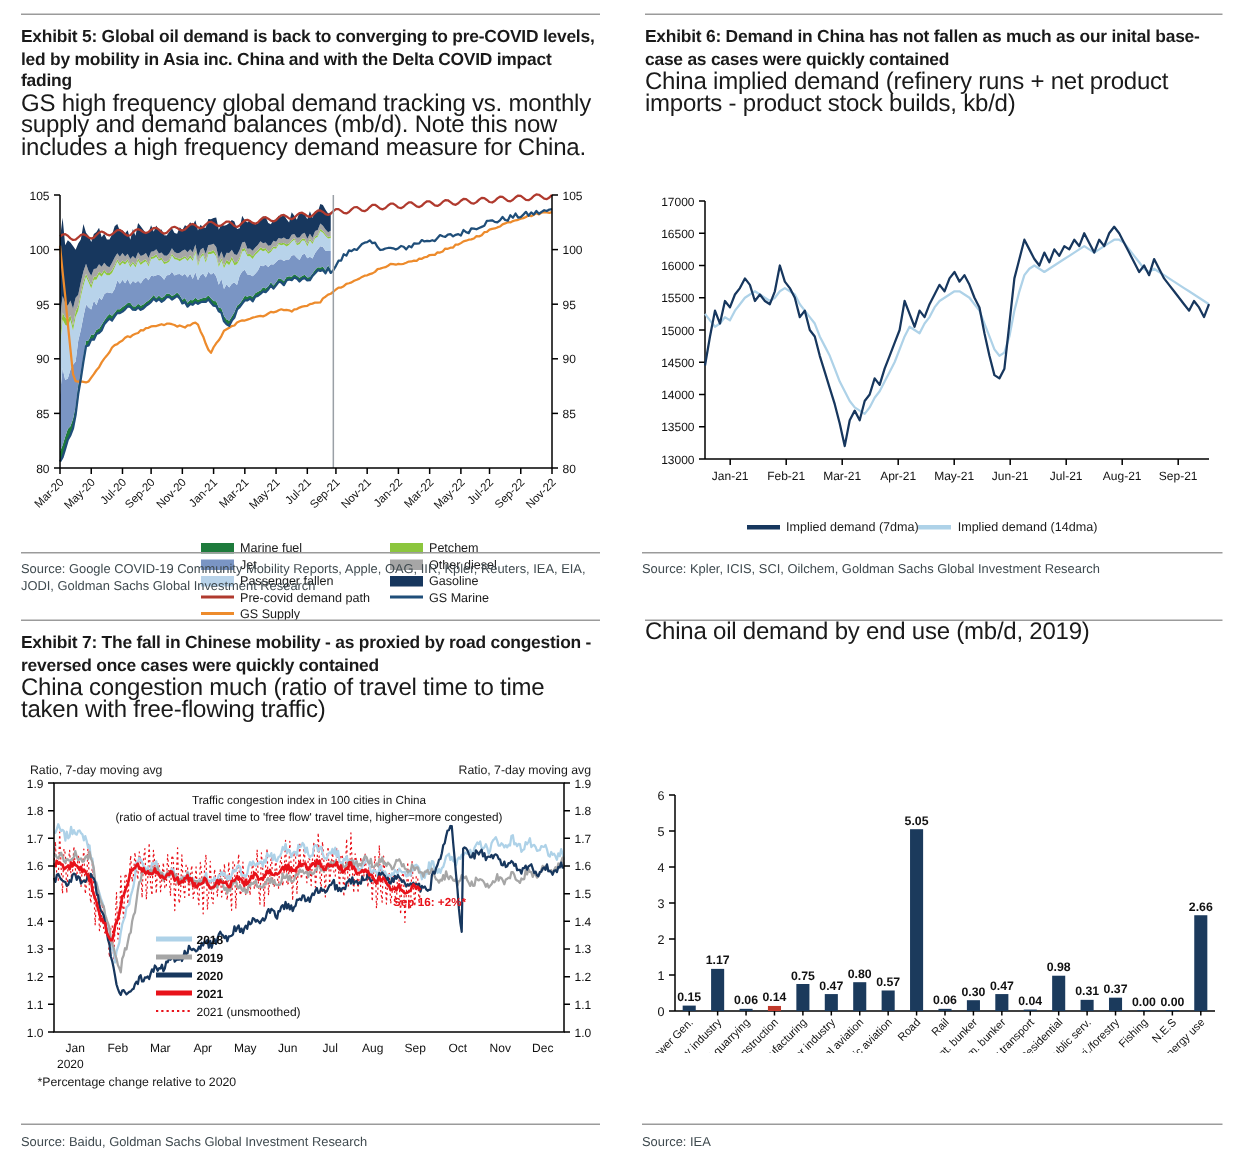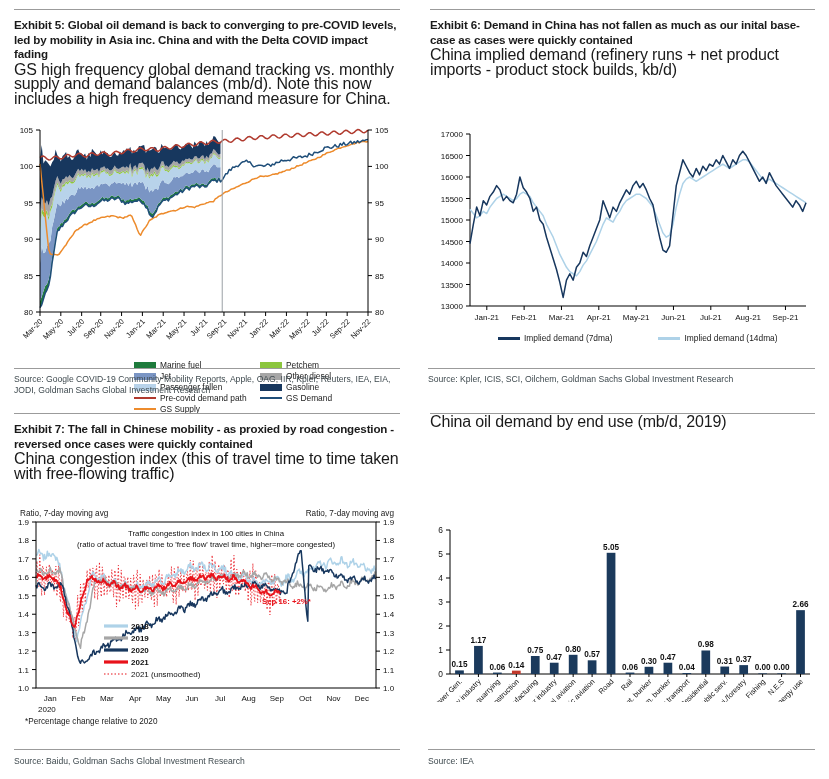--- a/index.html
+++ b/index.html
@@ -55,21 +55,21 @@
 
   
   #ex5-chart { position:absolute; left:6px; top:122px; width:400px; height:240px; }
   #ex5-legend {
     position:absolute; left:128px; top:238px;
     display:grid; grid-template-columns: 118px 118px; gap:1px 8px;
   }
 
   
   #ex6-chart { position:absolute; left:10px; top:128px; width:392px; height:215px; }
-  #ex6-legend { position:absolute; left:84px; top:333px; display:flex; gap:46px; }
+  #ex6-legend { position:absolute; left:84px; top:346px; display:flex; }
 
   
   #ex7-chart { position:absolute; left:4px; top:112px; width:404px; height:215px; }
   .ex7-note { position:absolute; font-size:8.2px; }
 
   
   #ex8-chart { position:absolute; left:10px; top:118px; width:392px; height:180px; }
 </style>
 </head>
 <body>
@@ -182,21 +182,21 @@
           <div class="legend-row">
             <span class="lg-swatch" style="background: rgb(23, 55, 94);"></span>
             <span>Gasoline</span>
           </div>
           <div class="legend-row">
             <span class="lg-line" style="background: rgb(176, 58, 46);"></span>
             <span>Pre-covid demand path</span>
           </div>
           <div class="legend-row">
             <span class="lg-line" style="background: rgb(31, 78, 121);"></span>
-            <span>GS Demand</span>
+            <span>GS Marine</span>
           </div>
           <div class="legend-row">
             <span class="lg-line" style="background: rgb(237, 139, 44);"></span>
             <span>GS Supply</span>
           </div>
         </div>
     </div>
 
     <div class="src-rule" style="top:368px"></div>
     <div class="source" style="top:374px">Source: Google COVID-19 Community Mobility Reports, Apple, OAG, IIR, Kpler, Reuters, IEA, EIA, JODI, Goldman Sachs Global Investment Research</div>
@@ -264,21 +264,21 @@
         </div>
       </div>
 
     <div class="src-rule" style="top:368px"></div>
     <div class="source" style="top:374px">Source: Kpler, ICIS, SCI, Oilchem, Goldman Sachs Global Investment Research</div>
   </div>
 
   <div class="panel">
     <div class="rule"></div>
     <div class="ex-title">Exhibit 7: The fall in Chinese mobility - as proxied by road congestion - reversed once cases were quickly contained</div>
-    <div class="ex-sub">China congestion index (this of travel time to time taken with free-flowing traffic)</div>
+    <div class="ex-sub">China congestion much (ratio of travel time to time taken with free-flowing traffic)</div>
 
     <div class="ex7-note" style="left:20px; top:105px;">Ratio, 7-day moving avg</div>
     <div class="ex7-note" style="right:20px; top:105px;">Ratio, 7-day moving avg</div>
 
     <div id="ex7-chart" class="chart">
       <svg width="404" height="215">
         <g id="ex7-plot">
             <path d="M32,60.90210447715843 L32.94707520891365,45.02504570136409 L33.8941504178273,69.52925372674417 L34.84122562674095,70.86481908163373 L35.788300835654596,38.70473544024267 L36.73537604456824,61.900231195895145 L37.682451253481894,79.73653005839608 L38.629526462395546,49.896721176140574 L39.57660167130919,53.36361539282298 L40.52367688022284,79.25939164640171 L41.47075208913649,58.85339566591831 L42.41782729805014,50.843522601588546 L43.36490250696379,68.22008677322789 L44.31197771587744,66.40397201190983 L45.259052924791085,48.23054850238559 L46.20612813370474,62.988222149176096 L47.15320334261838,69.94271107190232 L48.10027855153203,53.58953273933059 L49.04735376044568,59.70404276987978 L49.99442896935933,75.42843464237836 L50.94150417827298,60.84158978265263 L51.888579387186624,50.096107974505 L52.83565459610028,80.04335418350833 L53.78272980501393,72.47642139227379 L54.729805013927574,46.30818948511552 L55.67688022284123,79.47436210825865 L56.62395543175488,86.15137669622702 L57.571030640668525,59.32769306484116 L58.51810584958217,76.37083871745597 L59.46518105849582,100.90083513346845 L60.412256267409475,78.45546773206502 L61.35933147632312,79.53332333664207 L62.306406685236766,104.4560256330022 L63.25348189415042,99.11264636981987 L64.20055710306406,86.36484830305857 L65.14763231197772,104.44936680004865 L66.09470752089136,106.06420797732214 L67.04178272980502,95.6734118977292 L67.98885793871867,106.99234538951987 L68.93593314763231,122.1294894791591 L69.88300835654596,102.48437816906174 L70.8300835654596,100.97546566648704 L71.77715877437325,123.91177248869455 L72.72423398328691,100.73439508134165 L73.67130919220055,79.0391469676241 L74.61838440111421,110.04026608983082 L75.56545961002786,103.91919769194112 L76.5125348189415,68.07284342308544 L77.45961002785515,83.30960224967605 L78.4066852367688,97.84437457652977 L79.35376044568245,66.39353083879246 L80.3008356545961,68.19489554284655 L81.24791086350976,86.6705601359991 L82.1949860724234,66.90957718663995 L83.14206128133705,54.292476679014484 L84.0891364902507,71.87935002618904 L85.03621169916434,67.12705178817649 L85.98328690807799,52.21674891298548 L86.93036211699165,63.5440609080005 L87.87743732590529,70.47765912757998 L88.82451253481895,51.938913444654204 L89.7715877437326,57.38601994795333 L90.71866295264624,82.53128243344594 L91.66573816155989,56.67783431981685 L92.61281337047353,49.769511518828466 L93.55988857938718,83.62014836893795 L94.50696378830084,70.29513467392498 L95.4540389972145,45.93389424720563 L96.40111420612813,73.94154475451522 L97.34818941504179,80.8980685256489 L98.29526462395543,50.863881019855384 L99.24233983286908,60.08568237035173 L100.18941504178272,79.70265250143576 L101.13649025069638,59.923890186653296 L102.08356545961003,59.287159266908105 L103.03064066852367,78.4487066194068 L103.97771587743732,68.99841418473407 L104.92479108635098,59.04290453976358 L105.87186629526462,75.75113910493798 L106.81894150417827,75.84892696150017 L107.76601671309191,53.65169052984169 L108.71309192200557,66.63540593628902 L109.66016713091922,81.30931770964848 L110.60724233983287,54.236453424484964 L111.55431754874651,56.589453323348266 L112.50139275766017,91.05383490044326 L113.44846796657382,69.16139633120254 L114.39554317548746,49.255045541453924 L115.3426183844011,86.28416257643167 L116.28969359331477,82.62306878820958 L117.23676880222841,53.95861052800802 L118.18384401114206,74.04747121995344 L119.13091922005572,82.2834906693436 L120.07799442896935,60.51448764379825 L121.025069637883,62.229246994960846 L121.97214484679665,82.25807365192729 L122.91922005571031,67.53562228418821 L123.86629526462394,60.99006976467898 L124.8133704735376,82.96908326352056 L125.76044568245125,77.52177008669298 L126.70752089136491,61.978098792321816 L127.65459610027857,79.01888694504223 L128.6016713091922,87.04218183428391 L129.54874651810584,58.952212608551065 L130.49582172701952,66.7990980289682 L131.44289693593316,93.22365028561677 L132.3899721448468,62.21167764551848 L133.33704735376045,53.692926519236934 L134.2841225626741,90.43195476123361 L135.23119777158774,79.34720953052563 L136.1782729805014,58.22307122416929 L137.12534818941504,82.43500665678401 L138.07242339832868,86.39658547227954 L139.01949860724233,63.42111362667245 L139.96657381615597,71.01695197044428 L140.91364902506962,81.36244255617314 L141.8607242339833,68.63801700420981 L142.80779944289694,63.92683834685231 L143.75487465181058,81.96283049186519 L144.70194986072423,73.59815433620197 L145.6490250696379,59.82197560747582 L146.59610027855155,79.65887994132315 L147.5431754874652,84.1864230128985 L148.49025069637884,58.52537180446791 L149.43732590529248,74.95719498288092 L150.38440111420613,90.85409728691111 L151.33147632311977,58.487643834837385 L152.27855153203342,59.255341933586536 L153.22562674094706,89.72859334074566 L154.1727019498607,66.91679598870378 L155.11977715877435,53.29599451273519 L156.066852367688,80.85318870607642 L157.01392757660167,78.06501552037987 L157.96100278551532,58.68728003242171 L158.908077994429,76.10239173394247 L159.8551532033426,80.35868174341866 L160.80222841225626,65.88642595105073 L161.74930362116993,67.75624519654441 L162.69637883008357,80.91138479745352 L163.64345403899722,65.61071547172232 L164.59052924791087,58.52278674928658 L165.5376044568245,76.65516962947352 L166.48467966573816,72.36795620733535 L167.4317548746518,50.46345031555376 L168.37883008356545,75.72672801120811 L169.32590529247912,86.74387826142689 L170.27298050139277,52.529482777926475 L171.2200557103064,64.1926305848548 L172.16713091922006,88.61423244413533 L173.1142061281337,60.14468437335687 L174.06128133704735,49.813319184911975 L175.008356545961,80.84433376079188 L175.95543175487464,67.54311491069521 L176.9025069637883,53.02539442470179 L177.84958217270196,72.39684582124646 L178.7966573816156,75.50509907568184 L179.74373259052925,56.78274725093112 L180.6908077994429,65.36067725770634 L181.63788300835654,76.6380348776701 L182.58495821727018,59.977754739810635 L183.53203342618383,55.374831820183275 L184.4791086350975,74.6428639884167 L185.42618384401115,65.11179885032166 L186.3732590529248,44.19784546650206 L187.32033426183844,74.10849369389656 L188.26740947075209,72.70061617440906 L189.21448467966573,44.87011109218447 L190.1615598885794,62.341205858784676 L191.10863509749302,84.36239384913816 L192.0557103064067,51.49559743771263 L193.00278551532034,54.163857931420395 L193.949860724234,79.56784526255315 L194.89693593314763,60.849661083858436 L195.84401114206128,45.6284824703439 L196.79108635097492,69.93225265754114 L197.7381615598886,65.74825770533135 L198.6852367688022,49.32575108886252 L199.6323119777159,61.23028556848999 L200.57938718662953,72.39944887240749 L201.52646239554318,56.05608711388338 L202.47353760445682,57.02672905656897 L203.4206128133705,74.38759539175685 L204.3676880222841,56.18295184028685 L205.31476323119776,45.313838060697734 L206.26183844011143,75.48371512496088 L207.20891364902508,64.14985016053951 L208.1559888579387,39.13515289809982 L209.10306406685237,64.06643577759195 L210.050139275766,78.66939185476421 L210.9972144846797,45.05175186064781 L211.9442896935933,58.42976090706749 L212.89136490250695,81.97221357704058 L213.83844011142062,55.24773067679557 L214.78551532033427,48.49443260151162 L215.7325905292479,73.01813796071689 L216.67966573816156,63.13854244520435 L217.6267409470752,50.72399916289511 L218.57381615598888,65.0844134829294 L219.5208913649025,68.09060454507505 L220.46796657381614,49.23421233844226 L221.41504178272982,60.50609678706631 L222.36211699164346,76.22993652632941 L223.30919220055713,53.712413378089906 L224.25626740947075,54.99386207710991 L225.2033426183844,81.70751286204109 L226.15041782729807,64.78974737260647 L227.0974930362117,43.144724007001514 L228.04456824512533,75.2076256235767 L228.991643454039,71.56201571196983 L229.93871866295265,39.23676638395514 L230.88579387186633,63.481387964198944 L231.83286908077994,79.36372001111344 L232.7799442896936,53.2482666555303 L233.72701949860726,58.242288986267454 L234.67409470752088,79.38221645968923 L235.62116991643452,64.64776455790458 L236.5682451253482,55.39850530158975 L237.51532033426184,71.12091578216084 L238.4623955431755,70.17100260618258 L239.40947075208913,53.475055581348585 L240.35654596100278,67.1056908545064 L241.30362116991645,75.498495425737 L242.25069637883007,57.278965572119645 L243.19777158774372,60.67490154001166 L244.1448467966574,84.95731116121443 L245.09192200557104,65.50263639519738 L246.03899721448468,54.53770010381113 L246.98607242339833,89.49470385207151 L247.93314763231197,77.52944183231219 L248.88022284122565,47.4692744582175 L249.82729805013926,77.7364659722308 L250.77437325905294,85.49495282107598 L251.72144846796658,54.73135252421402 L252.66852367688023,66.6970984517765 L253.61559888579387,86.70448995904374 L254.56267409470752,69.35368963541237 L255.50974930362116,66.32249782950936 L256.4568245125348,86.4623841070724 L257.40389972144845,78.98841208888085 L258.3509749303621,66.32331478588578 L259.2980501392758,80.82789925185172 L260.2451253481894,86.0567685250081 L261.1922005571031,63.13068926089794 L262.1392757660167,71.82745259375406 L263.0863509749304,93.63379623999121 L264.033426183844,67.91145321073904 L264.9805013927577,65.75432262886028 L265.9275766016713,98.96926431868208 L266.87465181058496,80.15946622478576 L267.82172701949855,58.7015525148707 L268.76880222841226,90.07632098028617 L269.7158774373259,89.03996285496136 L270.66295264623955,57.982658095265606 L271.61002785515325,74.20715186443454 L272.55710306406684,88.36297590254077 L273.50417827298054,68.18440129873768 L274.4512534818941,68.98321551390842 L275.3983286908078,86.60801382202132 L276.3454038997214,76.26232228630835" fill="none" stroke="#e8121a" stroke-width="0.8" stroke-linejoin="round" stroke-dasharray="1.5,2"></path>
             <path d="M32,38.57344924029948 L32.94707520891365,39.146162730254446 L33.8941504178273,36.62568620039414 L34.84122562674095,33.48142415387562 L35.788300835654596,36.00073006639204 L36.73537604456824,38.02594531421644 L37.682451253481894,37.21946606696051 L38.629526462395546,38.198894774814306 L39.57660167130919,44.403701587707474 L40.52367688022284,38.49884980293925 L41.47075208913649,42.89633686663484 L42.41782729805014,41.77626037980227 L43.36490250696379,35.21449062302344 L44.31197771587744,40.07832645247859 L45.259052924791085,37.39675830817589 L46.20612813370474,39.85010534293809 L47.15320334261838,40.45263358911325 L48.10027855153203,37.88585823766101 L49.04735376044568,37.64421667344115 L49.99442896935933,39.40885655500989 L50.94150417827298,40.22496398033826 L51.888579387186624,44.21188812596476 L52.83565459610028,41.37108426273383 L53.78272980501393,44.636204112636676 L54.729805013927574,49.06174184455149 L55.67688022284123,47.60867532431641 L56.62395543175488,56.620541945075686 L57.571030640668525,56.33120749737586 L58.51810584958217,65.59261921250318 L59.46518105849582,71.61664906129303 L60.412256267409475,72.23932148518367 L61.35933147632312,76.62562477854054 L62.306406685236766,79.61086496252378 L63.25348189415042,82.97099349762773 L64.20055710306406,85.42870851063134 L65.14763231197772,88.49322714313152 L66.09470752089136,95.81167676425702 L67.04178272980502,97.2354073360358 L67.98885793871867,102.5920935976925 L68.93593314763231,104.1229002533822 L69.88300835654596,111.1095026819093 L70.8300835654596,116.84917940260362 L71.77715877437325,118.47670144141203 L72.72423398328691,125.67185891968005 L73.67130919220055,118.31187740952878 L74.61838440111421,115.39106034488819 L75.56545961002786,112.45151615869601 L76.5125348189415,105.64300385649669 L77.45961002785515,100.29950911325716 L78.4066852367688,97.4322487098876 L79.35376044568245,95.03144785356032 L80.3008356545961,88.91085401034819 L81.24791086350976,88.00408997154226 L82.1949860724234,86.9056235596088 L83.14206128133705,81.27333579301929 L84.0891364902507,78.08138003686585 L85.03621169916434,74.5562113140347 L85.98328690807799,68.25626029810218 L86.93036211699165,58.85566105336292 L87.87743732590529,59.13662453609075 L88.82451253481895,55.84532036630728 L89.7715877437326,57.011587541330044 L90.71866295264624,58.85609086648323 L91.66573816155989,61.620530155504696 L92.61281337047353,62.27677570568224 L93.55988857938718,65.89790837047636 L94.50696378830084,61.9483039187831 L95.4540389972145,65.3883147608691 L96.40111420612813,65.11471533013447 L97.34818941504179,59.381791167622765 L98.29526462395543,60.13870624825081 L99.24233983286908,59.76435396498424 L100.18941504178272,58.190127604825506 L101.13649025069638,63.77886553558412 L102.08356545961003,63.94226346280877 L103.03064066852367,66.26672631585885 L103.97771587743732,66.18644524165423 L104.92479108635098,66.70107493924489 L105.87186629526462,69.66007629414175 L106.81894150417827,69.30016377513672 L107.76601671309191,65.54593912816257 L108.71309192200557,68.52602675298449 L109.66016713091922,66.09890151958713 L110.60724233983287,62.98543590454538 L111.55431754874651,63.876549918667436 L112.50139275766017,67.45418966047455 L113.44846796657382,69.56049827453694 L114.39554317548746,70.18501800763013 L115.3426183844011,72.8575028234333 L116.28969359331477,72.89153618907542 L117.23676880222841,68.86576335904233 L118.18384401114206,71.4758899158825 L119.13091922005572,68.27475034509608 L120.07799442896935,70.78197256577816 L121.025069637883,65.13070093845005 L121.97214484679665,66.70826413292811 L122.91922005571031,69.29019768152361 L123.86629526462394,72.52048424207298 L124.8133704735376,69.78885912964581 L125.76044568245125,74.37862660502618 L126.70752089136491,75.24225352609614 L127.65459610027857,73.38712511135715 L128.6016713091922,70.31900226763432 L129.54874651810584,71.61743223972455 L130.49582172701952,72.66652167156616 L131.44289693593316,69.10392340793837 L132.3899721448468,70.96432126550654 L133.33704735376045,65.84147196149144 L134.2841225626741,71.5643880855827 L135.23119777158774,70.95914595787387 L136.1782729805014,71.95742417731117 L137.12534818941504,70.5207970419581 L138.07242339832868,71.44267695783968 L139.01949860724233,68.84636022313332 L139.96657381615597,72.021517826444 L140.91364902506962,70.63953826097628 L141.8607242339833,67.62218547303286 L142.80779944289694,67.60313136917837 L143.75487465181058,65.1458274545258 L144.70194986072423,67.67740635686052 L145.6490250696379,65.94555732183487 L146.59610027855155,68.0691759416906 L147.5431754874652,70.47029007379838 L148.49025069637884,67.74244804492204 L149.43732590529248,70.29080455146294 L150.38440111420613,67.57286624896521 L151.33147632311977,63.86367540814503 L152.27855153203342,65.00018892032597 L153.22562674094706,64.68907527448005 L154.1727019498607,61.6702571789572 L155.11977715877435,61.003492349295925 L156.066852367688,62.0062253683533 L157.01392757660167,67.47866909006464 L157.96100278551532,67.78572605046962 L158.908077994429,67.30376943080572 L159.8551532033426,68.55354937613487 L160.80222841225626,66.66208243296279 L161.74930362116993,61.507343302079676 L162.69637883008357,58.71056600067611 L163.64345403899722,61.01493728772209 L164.59052924791087,58.189205262067816 L165.5376044568245,59.893614750419275 L166.48467966573816,61.15539118582504 L167.4317548746518,59.41483036382208 L168.37883008356545,60.00693494082002 L169.32590529247912,58.63100856461928 L170.27298050139277,58.352489645835675 L171.2200557103064,61.598915142783326 L172.16713091922006,57.16838957425685 L173.1142061281337,58.97604571632763 L174.06128133704735,52.81661935342646 L175.008356545961,54.923305986758564 L175.95543175487464,54.77340660892166 L176.9025069637883,52.74007203588285 L177.84958217270196,57.41405961238941 L178.7966573816156,53.693191765347606 L179.74373259052925,57.565385759997625 L180.6908077994429,58.170820944836336 L181.63788300835654,55.343611614904646 L182.58495821727018,54.92901947929009 L183.53203342618383,52.7227644548653 L184.4791086350975,48.66425171304516 L185.42618384401115,50.58256070631961 L186.3732590529248,46.65046544447489 L187.32033426183844,52.794813557894116 L188.26740947075209,50.39732085320384 L189.21448467966573,51.15107874107679 L190.1615598885794,55.345895334619 L191.10863509749302,53.02110563005388 L192.0557103064067,51.82824923966274 L193.00278551532034,52.11559705818294 L193.949860724234,54.18111347232855 L194.89693593314763,47.216711985406064 L195.84401114206128,48.692483154011484 L196.79108635097492,48.3460795892598 L197.7381615598886,45.97138756196951 L198.6852367688022,47.288232445550705 L199.6323119777159,52.45904766722846 L200.57938718662953,49.02613718818033 L201.52646239554318,53.73671828356453 L202.47353760445682,55.561372202138884 L203.4206128133705,54.38879452121634 L204.3676880222841,54.38762594128316 L205.31476323119776,48.574212057410975 L206.26183844011143,47.35793606798961 L207.20891364902508,47.86472011889437 L208.1559888579387,51.54175865147555 L209.10306406685237,49.788295300427805 L210.050139275766,48.51709548789434 L210.9972144846797,52.49743763326191 L211.9442896935933,55.573657505026546 L212.89136490250695,56.18075792960755 L213.83844011142062,56.681433344096874 L214.78551532033427,53.26574452164907 L215.7325905292479,52.33254361846484 L216.67966573816156,52.96090910461413 L217.6267409470752,49.941582328160976 L218.57381615598888,53.25605798716501 L219.5208913649025,49.17458526287025 L220.46796657381614,55.293782516722786 L221.41504178272982,51.29589112698471 L222.36211699164346,58.44830701200517 L223.30919220055713,58.92849437648742 L224.25626740947075,60.576864464585896 L225.2033426183844,56.50918154075933 L226.15041782729807,57.364218727718054 L227.0974930362117,54.77358787893316 L228.04456824512533,58.07496235944312 L228.991643454039,57.53359818297358 L229.93871866295265,58.31148249412206 L230.88579387186633,58.65772363830237 L231.83286908077994,57.886190712937236 L232.7799442896936,62.448104966335464 L233.72701949860726,57.98450203958785 L234.67409470752088,63.23541954126294 L235.62116991643452,64.41764998636317 L236.5682451253482,63.485468815556374 L237.51532033426184,61.80222680915382 L238.4623955431755,59.87894883350458 L239.40947075208913,58.95879198092703 L240.35654596100278,55.983705443828 L241.30362116991645,58.521731754880136 L242.25069637883007,60.66621771515845 L243.19777158774372,65.22019420366077 L244.1448467966574,66.02498382070061 L245.09192200557104,63.85499573275051 L246.03899721448468,64.52659173273346 L246.98607242339833,65.80122329466508 L247.93314763231197,67.52944811794289 L248.88022284122565,62.27014928393581 L249.82729805013926,61.22245849027736 L250.77437325905294,65.25924615571319 L251.72144846796658,65.26639016436553 L252.66852367688023,64.98902059751107 L253.61559888579387,67.12328034120314 L254.56267409470752,68.4295989870854 L255.50974930362116,67.21729286177421 L256.4568245125348,68.30233920729385 L257.40389972144845,66.16258870710678 L258.3509749303621,67.30557058521667 L259.2980501392758,63.97356965289774 L260.2451253481894,65.0045692515544 L261.1922005571031,66.60413818176374 L262.1392757660167,63.13708355496996 L263.0863509749304,64.56913861847892 L264.033426183844,65.61925746374104 L264.9805013927577,65.42173140566355 L265.9275766016713,65.26901414577083 L266.87465181058496,68.30377432970835 L267.82172701949855,67.77474509088594 L268.76880222841226,65.70900651009988 L269.7158774373259,67.91709898917226 L270.66295264623955,62.59403318299245 L271.61002785515325,64.036874061532 L272.55710306406684,60.92927702698664 L273.50417827298054,60.474632216750805 L274.4512534818941,61.36907394483312 L275.3983286908078,62.95117588190989 L276.3454038997214,66.1401532203206 L277.2924791086351,70.17345484152351 L278.2395543175487,65.91627701099311 L279.1866295264624,69.2036503121779 L280.133704735376,64.4718690463879 L281.0807799442897,66.46227830940101 L282.02785515320335,58.92838370005474 L282.974930362117,63.888122536978614 L283.92200557103064,58.0648973798169 L284.8690807799443,58.424035293075974 L285.816155988858,64.4281020965998 L286.7632311977716,62.914030297161645 L287.7103064066852,65.86579256332593 L288.6573816155989,63.43222534976968 L289.6044568245125,65.89997518005201 L290.55153203342616,62.76650381732958 L291.49860724233986,61.895053778803586 L292.44568245125345,58.72328084187514 L293.39275766016715,54.931046594017275 L294.3398328690808,54.12396560852983 L295.28690807799444,53.100268101618326 L296.2339832869081,57.310001196908274 L297.18105849582173,55.28432695730115 L298.1281337047354,57.965310332577744 L299.075208913649,58.604812594256984 L300.02228412256267,60.830326955526175 L300.9693593314763,56.94164662167299 L301.91643454038996,55.65332828587148 L302.8635097493036,56.60515087375548 L303.8105849582173,53.805984769284734 L304.7576601671309,54.35238302225514 L305.70473537604454,52.935958398924626 L306.65181058495824,52.324835569723476 L307.59888579387183,53.25307031668527 L308.54596100278553,52.78323748715468 L309.4930362116992,50.56805715675779 L310.4401114206128,53.61781943964499 L311.38718662952647,52.6643914753883 L312.3342618384401,49.23638872404406 L313.28133704735376,47.38216989392849 L314.2284122562674,45.67727474985145 L315.17548746518105,46.781315945241744 L316.1225626740947,44.99217699072901 L317.06963788300834,49.3774970723088 L318.016713091922,49.76001987061031 L318.9637883008357,48.79594443791831 L319.9108635097493,46.849755298309105 L320.857938718663,49.20614897569973 L321.8050139275766,53.10731274619019 L322.7520891364902,51.108316545988316 L323.6991643454039,46.077982724610195 L324.64623955431756,44.272334987576514 L325.5933147632312,43.313979188637575 L326.54038997214485,42.14060473190463 L327.4874651810585,44.623010440676794 L328.43454038997214,47.739746546092604 L329.3816155988858,47.809435096684766 L330.32869080779943,46.18808210824946 L331.2757660167131,47.036352413625096 L332.2228412256267,48.95115201204929 L333.16991643454037,47.458402854815276 L334.11699164345407,48.91941277481115 L335.06406685236766,47.17029618811202 L336.01114206128136,47.67692900951667 L336.958217270195,41.26366856003676 L337.9052924791086,40.76364237601635 L338.8523676880223,46.84913020998317 L339.79944289693594,46.20704348811961 L340.7465181058496,48.112410862261456 L341.69359331476323,46.65778811273498 L342.6406685236769,46.77741187012367 L343.5877437325905,51.85669810988678 L344.53481894150417,50.66287778556618 L345.4818941504178,50.21689290121364 L346.42896935933146,45.382204274124646 L347.3760445682451,46.8282182411066 L348.3231197771588,45.33804698884411 L349.27019498607245,42.81048926288298 L350.21727019498604,48.76606335702249 L351.16434540389974,47.59184351388946 L352.1114206128134,47.27256943402067 L353.058495821727,48.664988812986465 L354.0055710306407,51.30275116890033 L354.9526462395543,50.90426196557992 L355.899721448468,50.80444040395966 L356.8467966573816,48.11600058279504 L357.79387186629526,48.44571078089136 L358.7409470752089,48.62255655918689 L359.68802228412255,47.338722190811495 L360.6350974930362,50.19747917599156 L361.58217270194984,54.41087269395399 L362.5292479108635,55.05937064203377 L363.4763231197772,51.98718532285504 L364.42339832869084,53.820025103100335 L365.3704735376044,53.16244437809081 L366.3175487465181,54.87278972278109 L367.2646239554318,57.22090129191727 L368.21169916434536,52.89787368037881 L369.15877437325906,54.779860504510864 L370.1058495821727,50.102385215802414 L371.05292479108635,53.1756557232398 L372,57.38281274922626" fill="none" stroke="#aed2e8" stroke-width="1.5" stroke-linejoin="round"></path>
             <path d="M32,54.035501181583655 L32.94707520891365,53.93119518938599 L33.8941504178273,55.72820533778105 L34.84122562674095,56.105536705720155 L35.788300835654596,54.325822315545324 L36.73537604456824,52.52263782354126 L37.682451253481894,54.82105667789524 L38.629526462395546,58.195262116772014 L39.57660167130919,59.06252551606924 L40.52367688022284,56.58949135157772 L41.47075208913649,57.38414585052625 L42.41782729805014,57.90680604446132 L43.36490250696379,57.23222630171364 L44.31197771587744,56.38349424312132 L45.259052924791085,55.474360331607045 L46.20612813370474,51.3417052327997 L47.15320334261838,55.02805078999218 L48.10027855153203,57.425030109645434 L49.04735376044568,56.87706590878315 L49.99442896935933,56.29233307868785 L50.94150417827298,58.52026492734336 L51.888579387186624,58.25341061276015 L52.83565459610028,55.511202124961656 L53.78272980501393,54.464669752316325 L54.729805013927574,56.91816877466651 L55.67688022284123,51.78848574333571 L56.62395543175488,56.23899525381199 L57.571030640668525,58.617165034207886 L58.51810584958217,62.73167384773734 L59.46518105849582,71.98055949785378 L60.412256267409475,73.58012740416017 L61.35933147632312,77.45516174977195 L62.306406685236766,82.07918321513995 L63.25348189415042,84.86868339031278 L64.20055710306406,86.91735087774623 L65.14763231197772,88.21031597428292 L66.09470752089136,93.69914917836809 L67.04178272980502,97.20534417182739 L67.98885793871867,99.45645467716776 L68.93593314763231,102.29783696063593 L69.88300835654596,111.41504894431421 L70.8300835654596,113.00972609347252 L71.77715877437325,115.71530275897246 L72.72423398328691,120.1983832004435 L73.67130919220055,122.99238054055164 L74.61838440111421,127.42359872599019 L75.56545961002786,129.47646421905318 L76.5125348189415,132.21288648885223 L77.45961002785515,123.1741838033815 L78.4066852367688,120.96645266667124 L79.35376044568245,116.16205797141026 L80.3008356545961,116.86177239405906 L81.24791086350976,111.7819415995296 L82.1949860724234,106.94978389211306 L83.14206128133705,105.75270814922713 L84.0891364902507,98.16432871357655 L85.03621169916434,94.14456243402087 L85.98328690807799,92.2570519233035 L86.93036211699165,85.06650690011476 L87.87743732590529,77.52042368736727 L88.82451253481895,72.13667047725009 L89.7715877437326,71.34595550750518 L90.71866295264624,65.09122363122337 L91.66573816155989,65.45579822632415 L92.61281337047353,64.74248010476853 L93.55988857938718,65.73951926907567 L94.50696378830084,66.12355141901742 L95.4540389972145,64.308231388323 L96.40111420612813,63.84256155909712 L97.34818941504179,66.930365472168 L98.29526462395543,63.371728382798736 L99.24233983286908,62.13201642165302 L100.18941504178272,65.96170478134295 L101.13649025069638,61.778240621819634 L102.08356545961003,68.12114715973361 L103.03064066852367,66.06176060131925 L103.97771587743732,65.60704316605093 L104.92479108635098,71.11260901327422 L105.87186629526462,69.6629053296995 L106.81894150417827,66.9091834453037 L107.76601671309191,65.18186771727092 L108.71309192200557,67.84963662927501 L109.66016713091922,67.14390794291272 L110.60724233983287,65.10646216638531 L111.55431754874651,65.47717314134835 L112.50139275766017,68.09020778903842 L113.44846796657382,66.9047578444538 L114.39554317548746,72.84912202567185 L115.3426183844011,70.97485198677626 L116.28969359331477,69.74234691861149 L117.23676880222841,71.95414307674625 L118.18384401114206,69.06463060809381 L119.13091922005572,69.58282180770185 L120.07799442896935,70.39597677245457 L121.025069637883,65.84533424262152 L121.97214484679665,69.84266703048279 L122.91922005571031,70.98007660619007 L123.86629526462394,69.97523160291907 L124.8133704735376,73.80941749954746 L125.76044568245125,71.32404640038129 L126.70752089136491,71.3792842485189 L127.65459610027857,71.34901934834699 L128.6016713091922,73.92399489989829 L129.54874651810584,71.09585753916983 L130.49582172701952,73.03557938977504 L131.44289693593316,69.47191946075807 L132.3899721448468,70.92199502127396 L133.33704735376045,72.42521595394572 L134.2841225626741,73.59890800668178 L135.23119777158774,74.06831759781127 L136.1782729805014,76.25114394072585 L137.12534818941504,76.99256122765497 L138.07242339832868,75.11290077185939 L139.01949860724233,73.36736630825627 L139.96657381615597,74.72772283726765 L140.91364902506962,75.80863306192674 L141.8607242339833,71.6463843132804 L142.80779944289694,69.85567375723805 L143.75487465181058,70.196844840026 L144.70194986072423,73.8537898300925 L145.6490250696379,77.30839985723203 L146.59610027855155,75.7845435738304 L147.5431754874652,79.60028675252799 L148.49025069637884,74.68317413004138 L149.43732590529248,78.00467002325858 L150.38440111420613,74.7019338661513 L151.33147632311977,73.26847579365902 L152.27855153203342,72.05892606930749 L153.22562674094706,71.30844579541026 L154.1727019498607,75.05323089567376 L155.11977715877435,76.14866938647981 L156.066852367688,74.02533119304259 L157.01392757660167,76.77980171436074 L157.96100278551532,78.10631946530286 L158.908077994429,75.79693467778858 L159.8551532033426,79.21193407600697 L160.80222841225626,78.9567491317515 L161.74930362116993,73.91662250306707 L162.69637883008357,74.86024381032678 L163.64345403899722,72.51465807598721 L164.59052924791087,73.22265917636953 L165.5376044568245,72.41537382568495 L166.48467966573816,71.04752583173146 L167.4317548746518,75.13045002161525 L168.37883008356545,75.36772422865472 L169.32590529247912,74.45892762145361 L170.27298050139277,75.82052636879324 L171.2200557103064,75.51952133704812 L172.16713091922006,73.37472371455239 L173.1142061281337,73.63265655084314 L174.06128133704735,70.28215689971839 L175.008356545961,69.57892210463784 L175.95543175487464,72.75485400669497 L176.9025069637883,69.23573442847295 L177.84958217270196,73.05933906534496 L178.7966573816156,70.87889730204826 L179.74373259052925,73.60661884330028 L180.6908077994429,73.99988725654461 L181.63788300835654,73.74293080893251 L182.58495821727018,73.85367845258838 L183.53203342618383,72.27206050804521 L184.4791086350975,66.63416309514828 L185.42618384401115,69.30284587849742 L186.3732590529248,69.27047203190443 L187.32033426183844,66.82147942029282 L188.26740947075209,71.00433301818576 L189.21448467966573,67.8918488909716 L190.1615598885794,71.69608987625001 L191.10863509749302,71.54526154335527 L192.0557103064067,70.83199174257935 L193.00278551532034,67.39159280471773 L193.949860724234,66.97538949927925 L194.89693593314763,67.00421155734573 L195.84401114206128,63.59459425349594 L196.79108635097492,65.24191850018711 L197.7381615598886,64.21259671596216 L198.6852367688022,66.26454858859283 L199.6323119777159,65.74998266380395 L200.57938718662953,64.96078287558078 L201.52646239554318,68.65949941063438 L202.47353760445682,65.13588235892037 L203.4206128133705,65.47615393443095 L204.3676880222841,66.79665168740293 L205.31476323119776,66.13934339399921 L206.26183844011143,63.783035309051954 L207.20891364902508,64.0094465744926 L208.1559888579387,58.957655557784506 L209.10306406685237,61.08980137650937 L210.050139275766,64.40639892168392 L210.9972144846797,63.03006031659649 L211.9442896935933,65.17012070327527 L212.89136490250695,63.65607492392266 L213.83844011142062,63.362686896320284 L214.78551532033427,62.65385637056502 L215.7325905292479,60.03388910177945 L216.67966573816156,58.49579905672093 L217.6267409470752,61.60755308121544 L218.57381615598888,59.559978034575536 L219.5208913649025,58.10515950583459 L220.46796657381614,59.29077866749451 L221.41504178272982,62.68565836115208 L222.36211699164346,63.32034850971537 L223.30919220055713,64.57517739250792 L224.25626740947075,60.2542981653518 L225.2033426183844,61.6102123577527 L226.15041782729807,62.72822327843279 L227.0974930362117,59.724926201198 L228.04456824512533,60.24632447639637 L228.991643454039,58.42573287713421 L229.93871866295265,59.263136070524126 L230.88579387186633,57.18273428283484 L231.83286908077994,61.2257300339224 L232.7799442896936,59.396852746208026 L233.72701949860726,58.226117807932724 L234.67409470752088,61.63062439650996 L235.62116991643452,59.869201468845674 L236.5682451253482,60.95471491950079 L237.51532033426184,59.104431094606966 L238.4623955431755,56.59402601323983 L239.40947075208913,54.520289576115715 L240.35654596100278,55.47173210662733 L241.30362116991645,58.510978388149326 L242.25069637883007,59.71868511000973 L243.19777158774372,56.595040902432416 L244.1448467966574,61.963788664485676 L245.09192200557104,61.873532770385765 L246.03899721448468,61.208708770884 L246.98607242339833,59.64682166025132 L247.93314763231197,61.41720862503337 L248.88022284122565,56.754587324655944 L249.82729805013926,58.56138775654901 L250.77437325905294,55.56215942441591 L251.72144846796658,59.841149887777675 L252.66852367688023,59.15001706243352 L253.61559888579387,61.322963766662156 L254.56267409470752,59.10189056919967 L255.50974930362116,60.06411567011919 L256.4568245125348,61.139080664260064 L257.40389972144845,63.53236067114776 L258.3509749303621,62.75661800730607 L259.2980501392758,60.31061950591837 L260.2451253481894,57.321211091928575 L261.1922005571031,57.79291985285842 L262.1392757660167,56.87626100410115 L263.0863509749304,58.64514629888549 L264.033426183844,61.606997343987544 L264.9805013927577,60.04239790727995 L265.9275766016713,63.17222282385404 L266.87465181058496,63.50072185063766 L267.82172701949855,65.77018287178666 L268.76880222841226,64.47152387210883 L269.7158774373259,64.93443018251901 L270.66295264623955,60.35038620951269 L271.61002785515325,61.964221148215415 L272.55710306406684,64.0339202862028 L273.50417827298054,62.21576515103425 L274.4512534818941,62.23472730602026 L275.3983286908078,65.75548151172902 L276.3454038997214,65.40305132461114 L277.2924791086351,65.6702909823649 L278.2395543175487,68.42030251813931 L279.1866295264624,65.15888021133176 L280.133704735376,65.25599915894564 L281.0807799442897,64.01125564492584 L282.02785515320335,66.64364057160297 L282.974930362117,65.56019732935889 L283.92200557103064,63.07377308308577 L284.8690807799443,65.11262436223927 L285.816155988858,68.35937046259212 L286.7632311977716,70.25657550234786 L287.7103064066852,70.65378138704072 L288.6573816155989,72.45577148234692 L289.6044568245125,70.47939540117588 L290.55153203342616,71.0953961359902 L291.49860724233986,67.3626777349133 L292.44568245125345,70.43494974459895 L293.39275766016715,64.91498310133242 L294.3398328690808,68.39493105246811 L295.28690807799444,70.08684632336872 L296.2339832869081,68.05803027005217 L297.18105849582173,69.06974713763586 L298.1281337047354,70.96693601890851 L299.075208913649,71.27493951857967 L300.02228412256267,69.78120822269584 L300.9693593314763,74.34849413023741 L301.91643454038996,71.49852319857902 L302.8635097493036,70.96337607462904 L303.8105849582173,67.43401436415583 L304.7576601671309,68.32083745870082 L305.70473537604454,69.4189606240246 L306.65181058495824,68.28565472053683 L307.59888579387183,71.00557842082216 L308.54596100278553,72.69451899240514 L309.4930362116992,74.62331622274448 L310.4401114206128,71.66383292739886 L311.38718662952647,74.58574488659431 L312.3342618384401,74.45145266073749 L313.28133704735376,69.12935329605483 L314.2284122562674,70.372349766738 L315.17548746518105,70.97247672127051 L316.1225626740947,70.13781417584259 L317.06963788300834,70.49656447107768 L318.016713091922,71.18892913139209 L318.9637883008357,72.8234898278962 L319.9108635097493,75.17960551876611 L320.857938718663,73.23000778365815 L321.8050139275766,75.74449040939803 L322.7520891364902,74.57639631188613 L323.6991643454039,73.5325811623463 L324.64623955431756,71.44233923355125 L325.5933147632312,72.19118614299154 L326.54038997214485,70.87886846251371 L327.4874651810585,66.79730122488236 L328.43454038997214,71.09647816476128 L329.3816155988858,68.79042870125554 L330.32869080779943,69.25928315026113 L331.2757660167131,71.23123689687807 L332.2228412256267,73.50114378488058 L333.16991643454037,70.33512016425712 L334.11699164345407,69.90595353051202 L335.06406685236766,69.1129308783323 L336.01114206128136,69.54499424462708 L336.958217270195,65.37819296671466 L337.9052924791086,65.33633387512161 L338.8523676880223,67.23525372172604 L339.79944289693594,70.22660245678888 L340.7465181058496,71.07597175896419 L341.69359331476323,71.56402844015253 L342.6406685236769,72.57398766622394 L343.5877437325905,69.65782139430438 L344.53481894150417,70.32289172362705 L345.4818941504178,70.07189375604909 L346.42896935933146,64.27501149168656 L347.3760445682451,66.98226294159649 L348.3231197771588,63.313465506050676 L349.27019498607245,65.28372895905841 L350.21727019498604,65.45407083107409 L351.16434540389974,68.5527541090025 L352.1114206128134,65.6990139889209 L353.058495821727,67.01922450728553 L354.0055710306407,69.09933613512793 L354.9526462395543,67.32078675607967 L355.899721448468,66.52656469783649 L356.8467966573816,63.84933093365038 L357.79387186629526,61.20417064440289 L358.7409470752089,63.696136451709805 L359.68802228412255,61.36197077966719 L360.6350974930362,61.21358352870388 L361.58217270194984,64.56189136281941 L362.5292479108635,64.94383416597749 L363.4763231197772,64.04769355946335 L364.42339832869084,66.24134427320197 L365.3704735376044,64.0549677946971 L366.3175487465181,62.158478377966276 L367.2646239554318,64.0857016497207 L368.21169916434536,59.672118677779764 L369.15877437325906,60.30484624041662 L370.1058495821727,58.80233603290769 L371.05292479108635,55.7861359258476 L372,61.198043701283595" fill="none" stroke="#a6a6a6" stroke-width="1.5" stroke-linejoin="round"></path>

